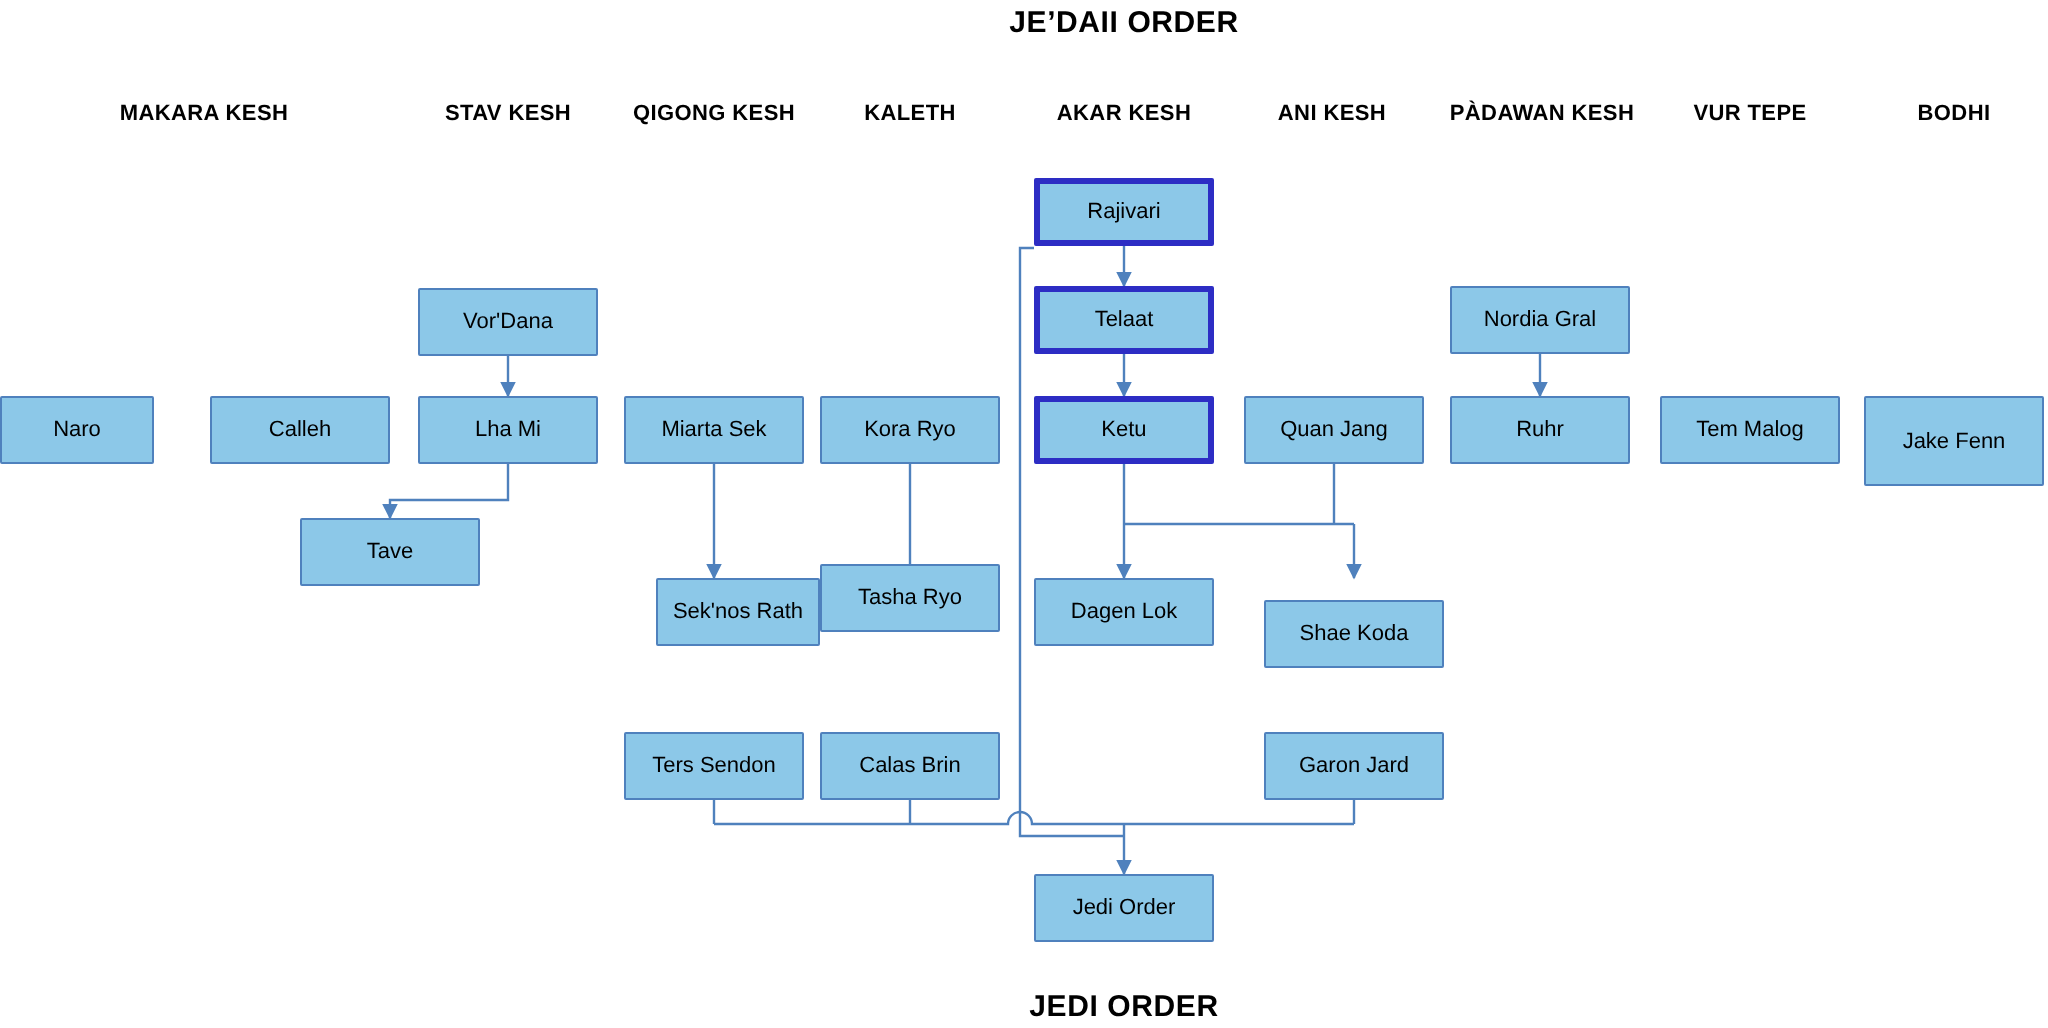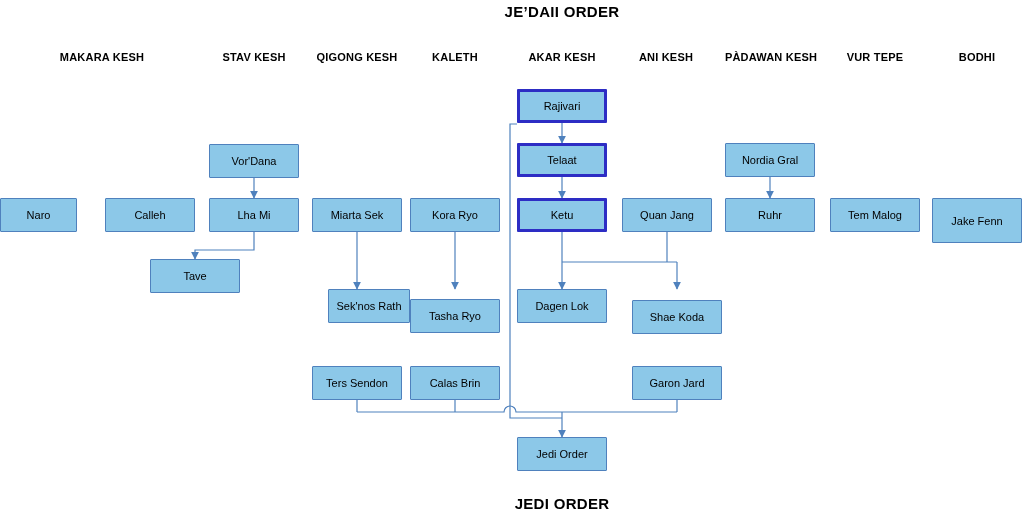--- a/index.html
+++ b/index.html
@@ -124,21 +124,21 @@
       <div class="node" style="left: 105px; top: 198px; width: 90px; height: 34px;">Calleh</div>
       <div class="node" style="left: 209px; top: 198px; width: 90px; height: 34px;">Lha Mi</div>
       <div class="node" style="left: 312px; top: 198px; width: 90px; height: 34px;">Miarta Sek</div>
       <div class="node" style="left: 410px; top: 198px; width: 90px; height: 34px;">Kora Ryo</div>
       <div class="node" style="left: 622px; top: 198px; width: 90px; height: 34px;">Quan Jang</div>
       <div class="node" style="left: 725px; top: 198px; width: 90px; height: 34px;">Ruhr</div>
       <div class="node" style="left: 830px; top: 198px; width: 90px; height: 34px;">Tem Malog</div>
       <div class="node" style="left: 932px; top: 198px; width: 90px; height: 45px;">Jake Fenn</div>
       <div class="node" style="left: 150px; top: 259px; width: 90px; height: 34px;">Tave</div>
       <div class="node" style="left: 328px; top: 289px; width: 82px; height: 34px;">Sek'nos Rath</div>
-      <div class="node" style="left: 410px; top: 299px; width: 90px; height: 34px;">Tasha Ryo</div>
+      <div class="node" style="left: 410px; top: 282px; width: 90px; height: 34px;">Tasha Ryo</div>
       <div class="node" style="left: 517px; top: 289px; width: 90px; height: 34px;">Dagen Lok</div>
       <div class="node" style="left: 632px; top: 289px; width: 90px; height: 34px; margin-top: 11px;">Shae Koda</div>
       <div class="node" style="left: 312px; top: 366px; width: 90px; height: 34px;">Ters Sendon</div>
       <div class="node" style="left: 410px; top: 366px; width: 90px; height: 34px;">Calas Brin</div>
       <div class="node" style="left: 632px; top: 366px; width: 90px; height: 34px;">Garon Jard</div>
       <div class="node" style="left: 517px; top: 437px; width: 90px; height: 34px;">Jedi Order</div>
     </div>
 
   <div id="bottom-title" class="diagram-title">JEDI ORDER</div>
 </div>

